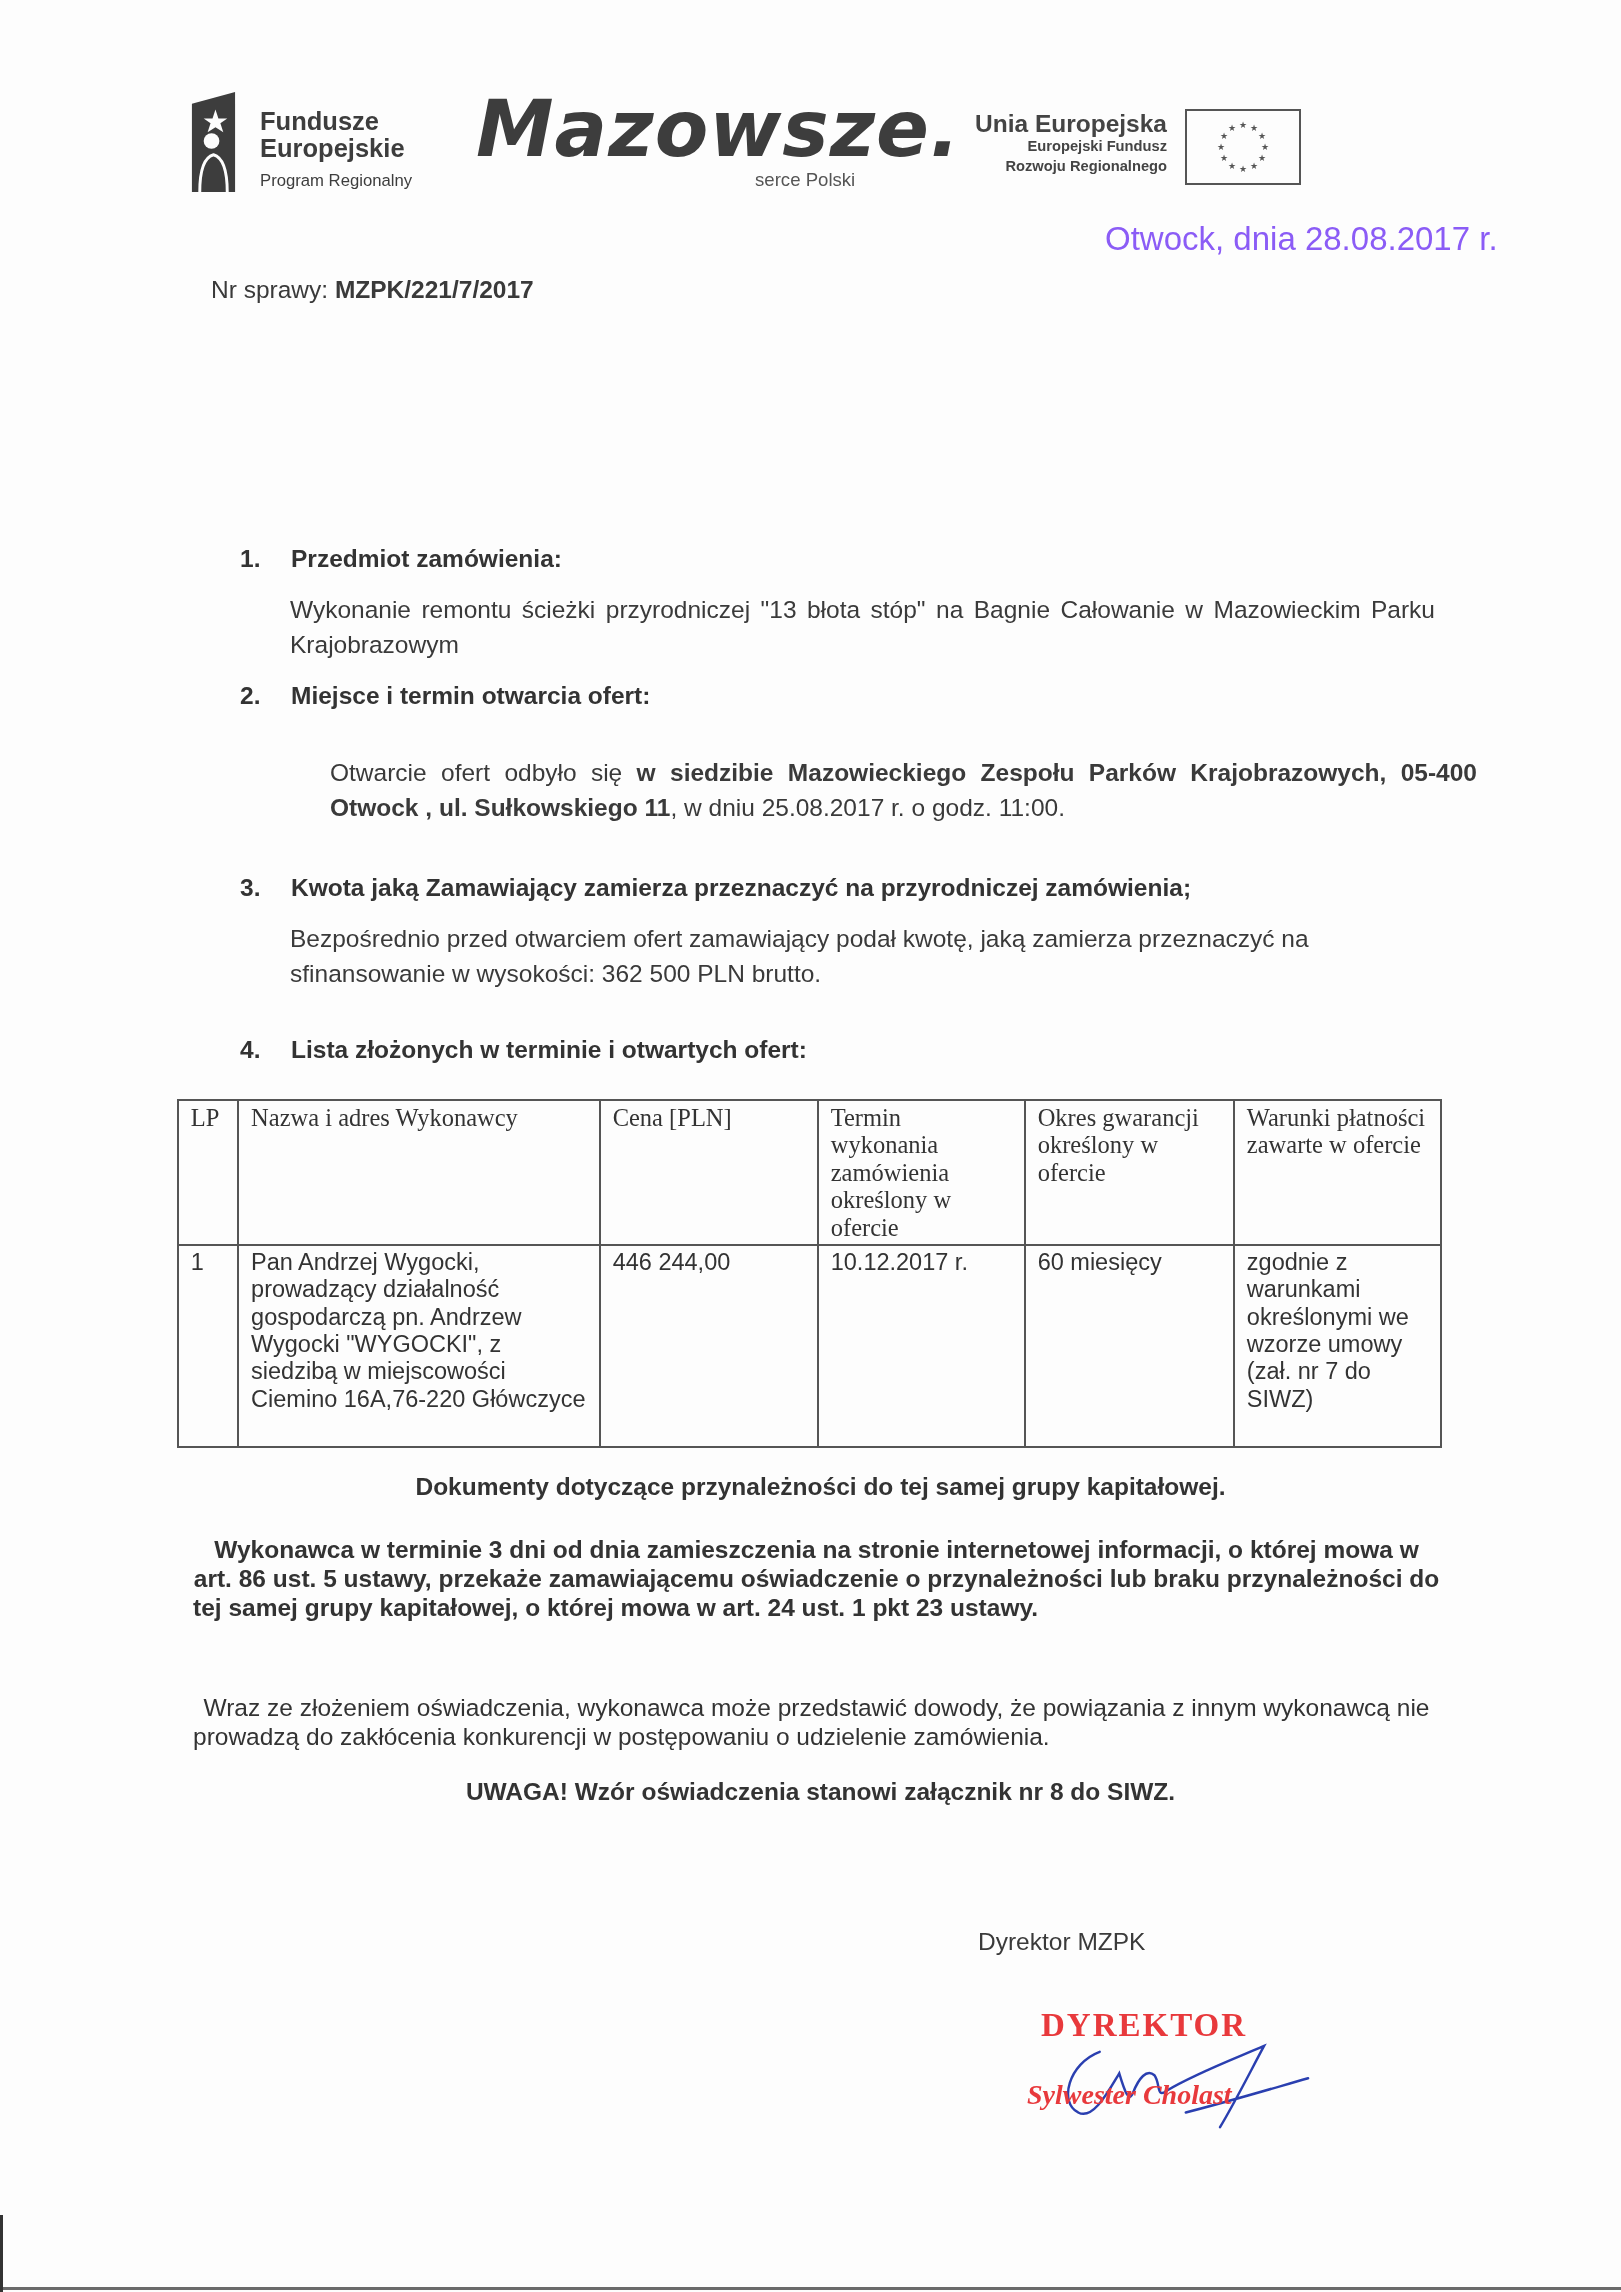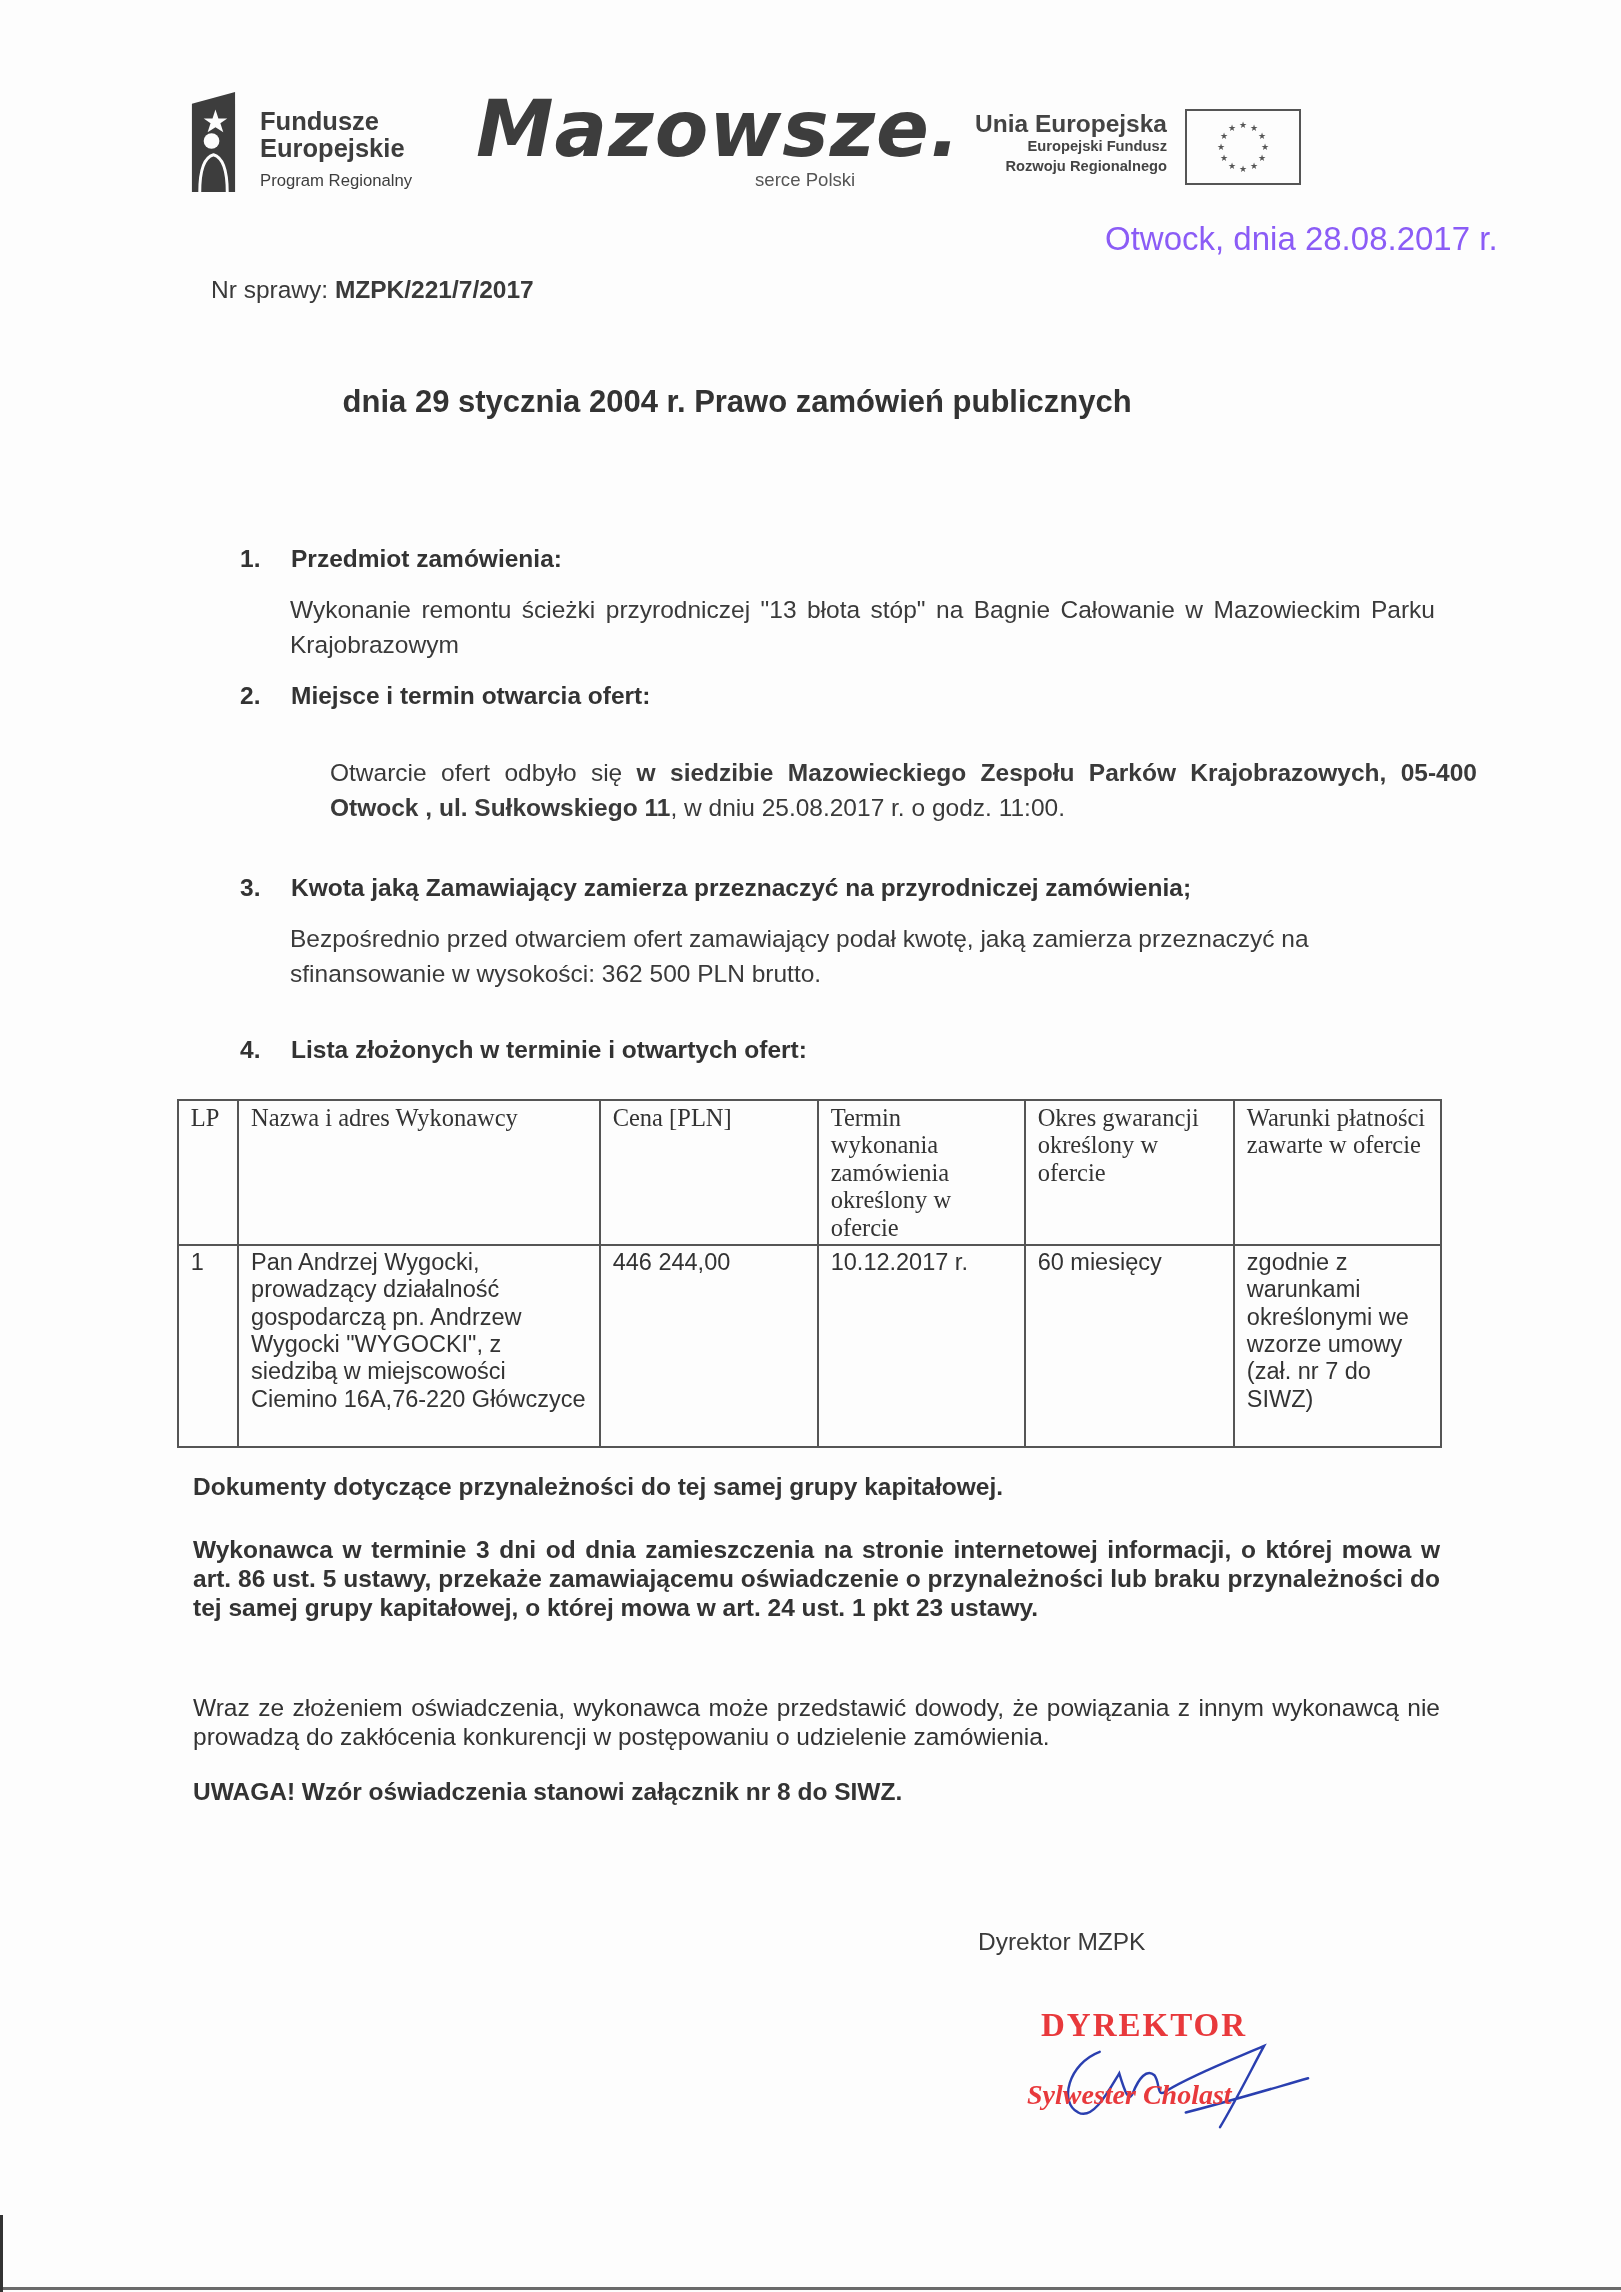--- a/index.html
+++ b/index.html
@@ -52,21 +52,21 @@
   table.offers td { font-family: "Liberation Sans", sans-serif; font-size: 23.5px; line-height: 27.4px; color: #333; height: 194px; }
   th.c-lp { width: 45px; padding-top: 25.5px; }
   th.c-name { width: 325px; padding-top: 25.5px; }
   th.c-price { width: 196px; padding-top: 25.5px; }
   th.c-term { width: 186px; padding-top: 0; }
   th.c-war { width: 188px; padding-top: 25.5px; }
   th.c-pay { width: 186px; padding-top: 25.5px; }
   td.v-mid { padding-top: 29px; }
 
   
-  .para { font-size: 24.5px; line-height: 29px; color: #333; }
+  .para { font-size: 24.5px; line-height: 29px; color: #333; text-align: center; }
   .para.bold { font-weight: bold; }
 
   .signer { left: 978px; top: 1928px; font-size: 24.5px; color: #3a3a3a; }
   .stamp-title { left: 1041px; top: 2007px; font-family: "Liberation Serif", serif; font-weight: bold;
     font-size: 33px; color: #e8393c; letter-spacing: 2px; }
   .stamp-name { left: 1027px; top: 2079px; font-family: "Liberation Serif", serif; font-weight: bold; font-style: italic;
     font-size: 28px; color: #e8393c; }
   .signature { left: 1039px; top: 2034px; width: 274px; height: 108px; }
 
   .bottom-rule { left: 0; top: 2287px; width: 1621px; height: 2.9px; background: #6a6a6a; }
@@ -111,21 +111,20 @@
       <text x="45" y="20">★</text>
   </g>
 </svg>
 
 <div class="abs place-date">Otwock, dnia 28.08.2017 r.</div>
 <div class="abs case-no">
   <span>Nr sprawy: </span><b>MZPK/221/7/2017</b>
 </div>
 
 <div class="abs title">
-  <div class="t2">dnia 29 stycznia 2004 r. Prawo zamówień publicznych</div>
 </div>
 
 <div class="abs sec-h" style="left:240px; top:545px;">
   <span class="num">1.</span><span>Przedmiot zamówienia:</span>
 </div>
 <div class="abs sec-p justify" style="left:290px; top:592px; width:1145px;">Wykonanie remontu ścieżki przyrodniczej "13 błota stóp" na Bagnie Całowanie w Mazowieckim Parku Krajobrazowym</div>
 
 <div class="abs sec-h" style="left:240px; top:682px;">
   <span class="num">2.</span><span>Miejsce i termin otwarcia ofert:</span>
 </div>

